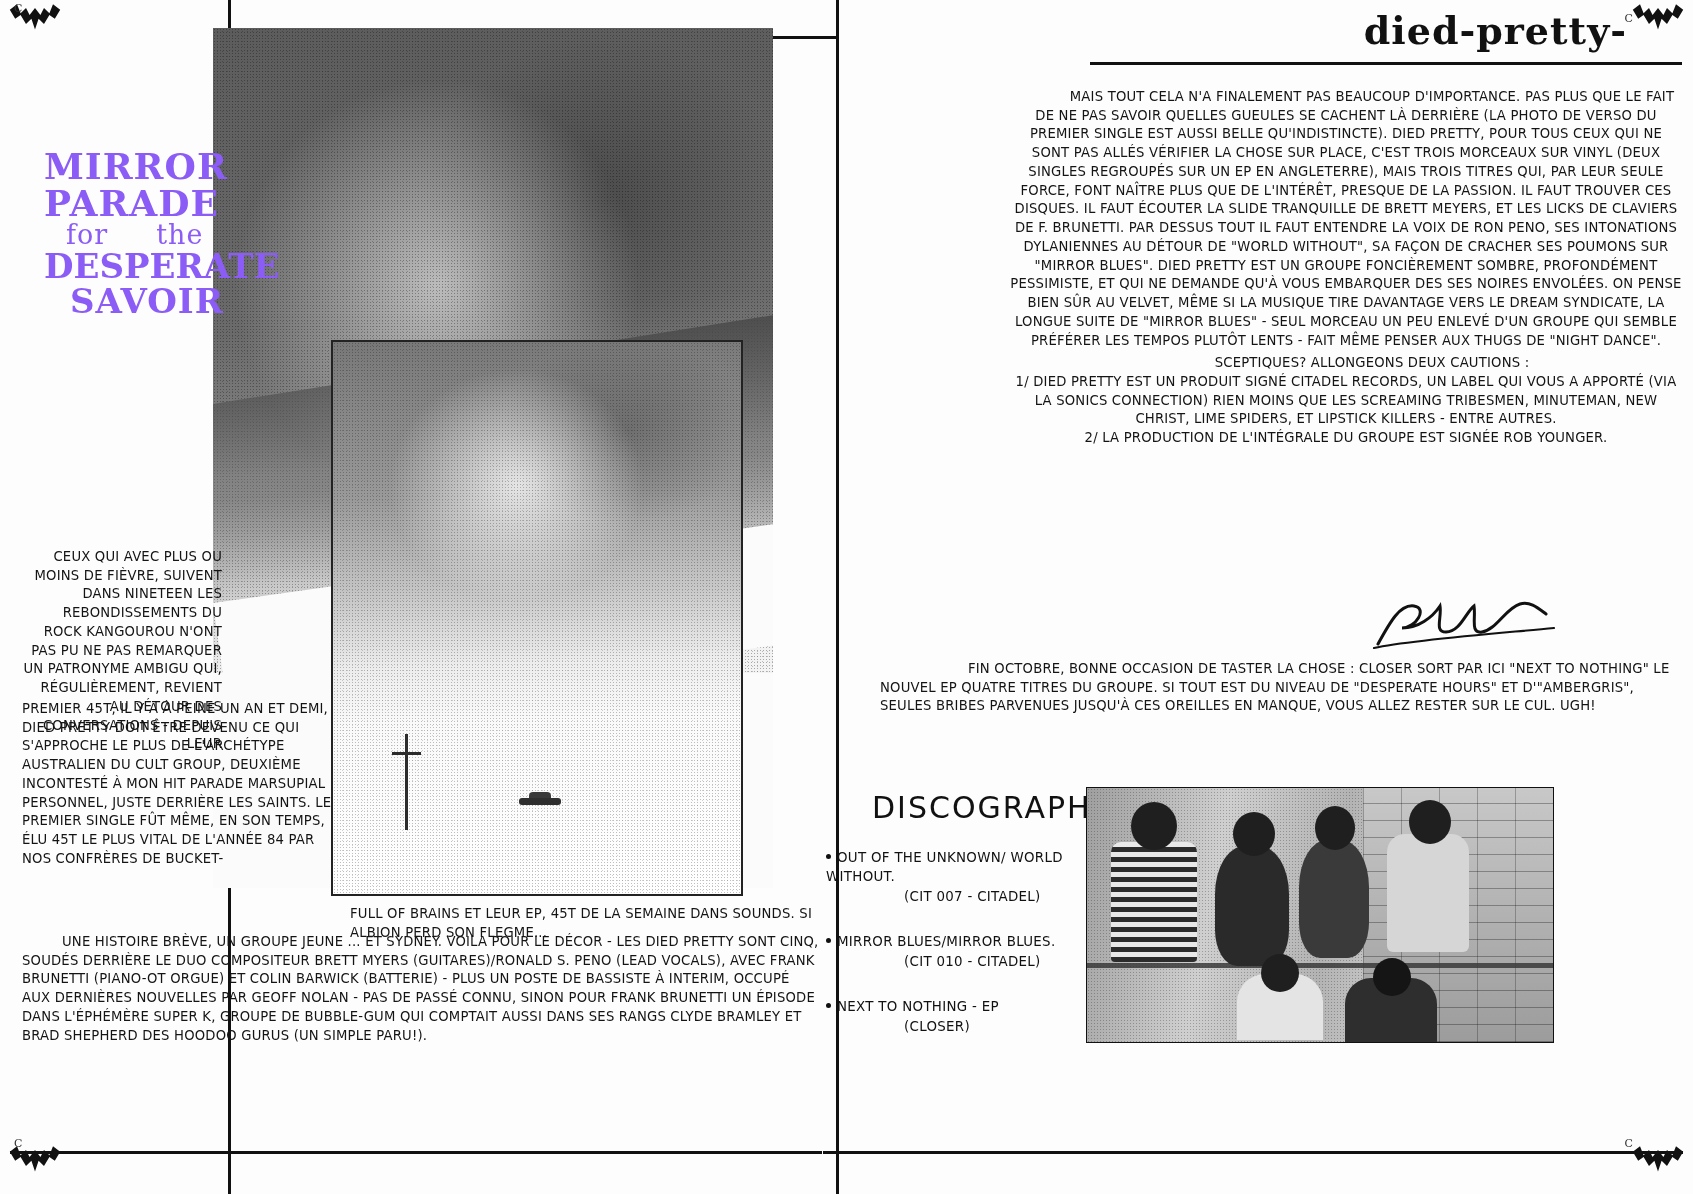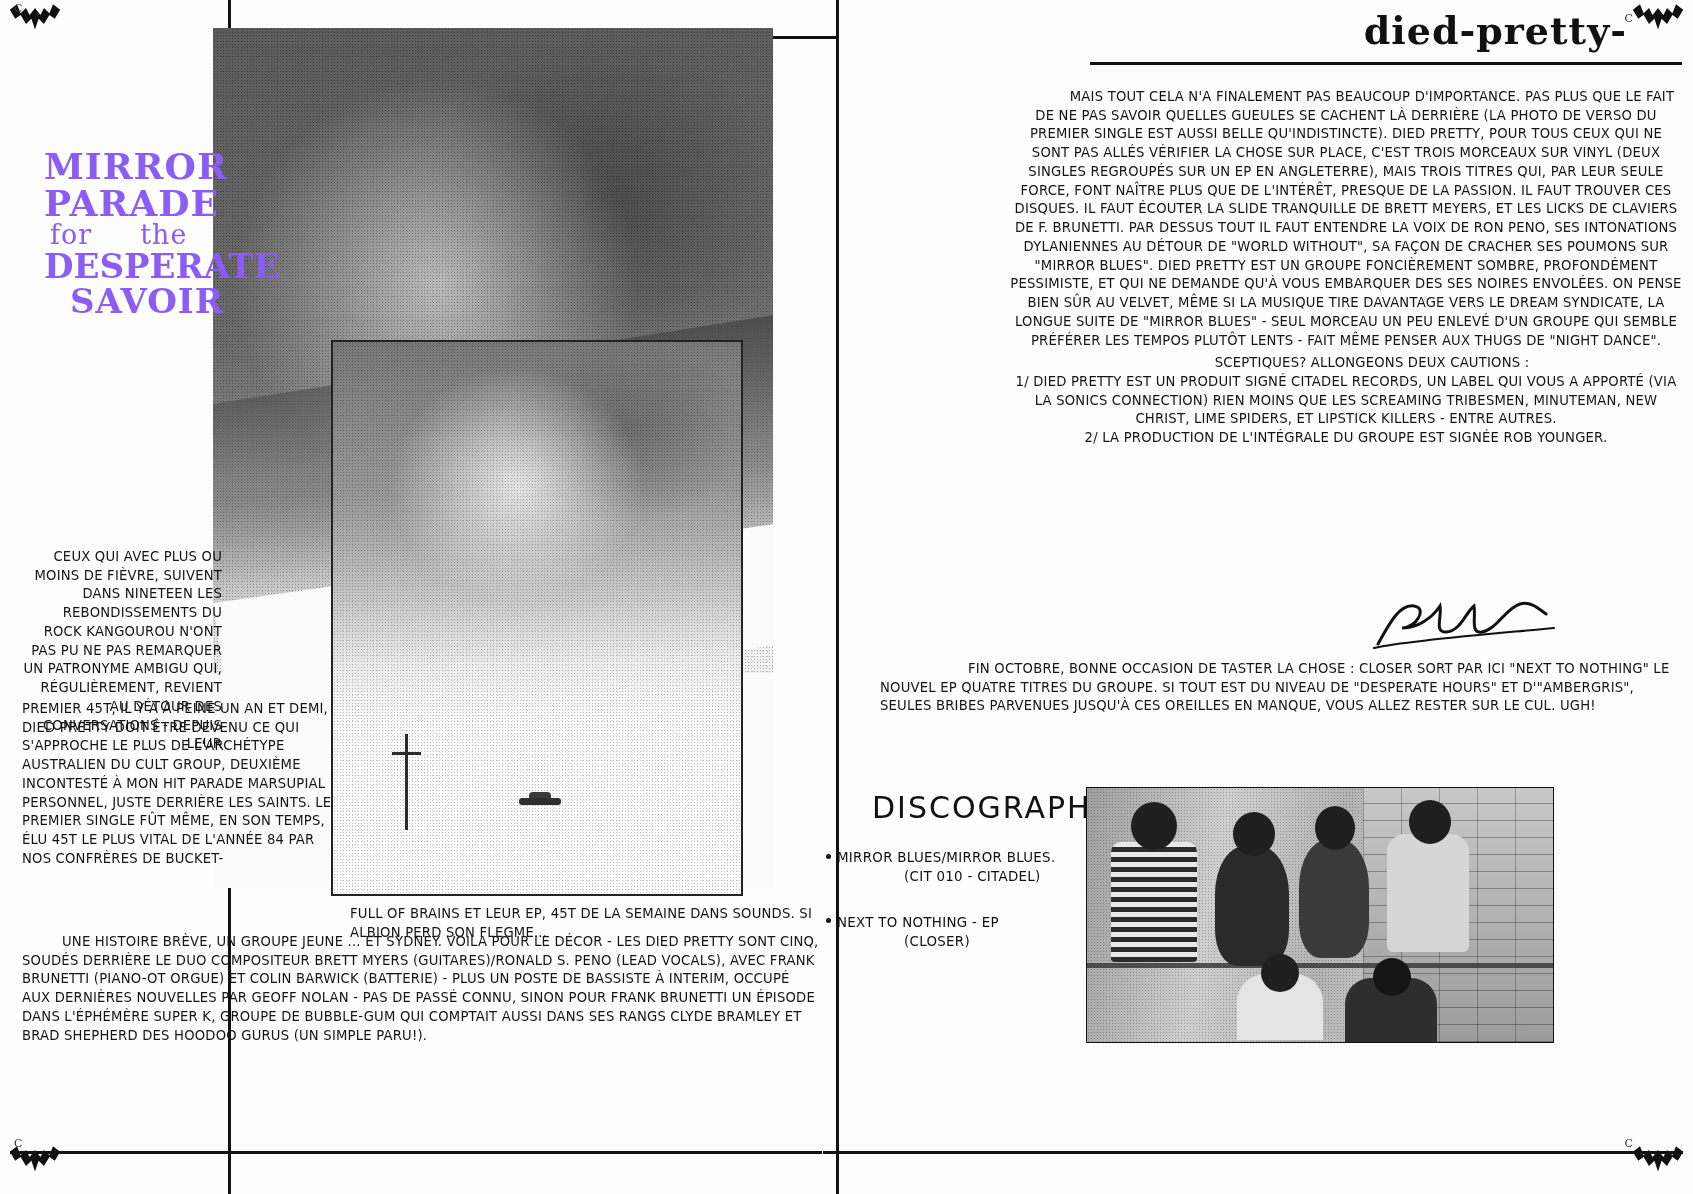--- a/index.html
+++ b/index.html
@@ -27,21 +27,21 @@
 
   
   .masthead{position:absolute;right:66px;top:8px;font-family:"DejaVu Serif",serif;font-weight:bold;
     font-size:38px;letter-spacing:1px;color:#111;}
 
   
   .headline{position:absolute;left:44px;top:148px;width:190px;font-family:"DejaVu Serif",serif;
      font-weight:bold;color:#8b5cf6;line-height:1.02;}
   .hl1{font-size:36px;letter-spacing:1px;}
   .hl2{font-size:36px;letter-spacing:1px;}
-  .hl3{font-size:27px;font-weight:normal;font-style:normal;letter-spacing:1px;margin-left:6px;}
+  .hl3{font-size:27px;font-weight:normal;font-style:normal;letter-spacing:1px;margin-left:22px;}
   .hl3 .the{margin-left:48px;}
   .hl4{font-size:34px;letter-spacing:0px;}
   .hl5{font-size:34px;letter-spacing:1px;margin-left:26px;}
 
   
   .hand{font-family:"DejaVu Sans",sans-serif;font-size:13.2px;line-height:1.42;color:#141414;
         letter-spacing:0.2px;text-transform:uppercase;}
 
   #left-col-a{position:absolute;left:22px;top:548px;width:200px;text-align:right;}
   #left-col-b{position:absolute;left:22px;top:700px;width:315px;}
@@ -225,20 +225,26 @@
 
   <div id="right-col-2">
     <p class="hand indent">FIN OCTOBRE, BONNE OCCASION DE TASTER LA CHOSE : CLOSER SORT PAR ICI "NEXT TO NOTHING" LE NOUVEL EP QUATRE TITRES DU GROUPE. SI TOUT EST DU NIVEAU DE "DESPERATE HOURS" ET D'"AMBERGRIS", SEULES BRIBES PARVENUES JUSQU'À CES OREILLES EN MANQUE, VOUS ALLEZ RESTER SUR LE CUL. UGH!</p>
   </div>
 
   <div class="disco-title">DISCOGRAPHIE</div>
 
   <div class="disco-list">
     <div class="disco-item">
       <div class="line">
+        <span class="bullet"></span><span>OUT OF THE UNKNOWN/ WORLD WITHOUT.</span>
+        <span class="cat">(CIT 007 - CITADEL)</span>
+      </div>
+    </div>
+    <div class="disco-item">
+      <div class="line">
         <span class="bullet"></span><span>MIRROR BLUES/MIRROR BLUES.</span>
         <span class="cat">(CIT 010 - CITADEL)</span>
       </div>
     </div>
     <div class="disco-item">
       <div class="line">
         <span class="bullet"></span><span>NEXT TO NOTHING - EP</span>
         <span class="cat">(CLOSER)</span>
       </div>
     </div>

